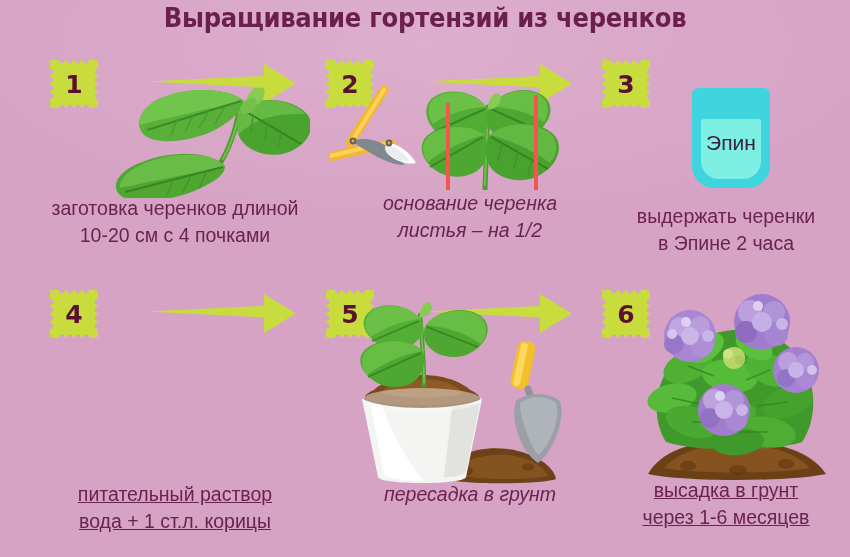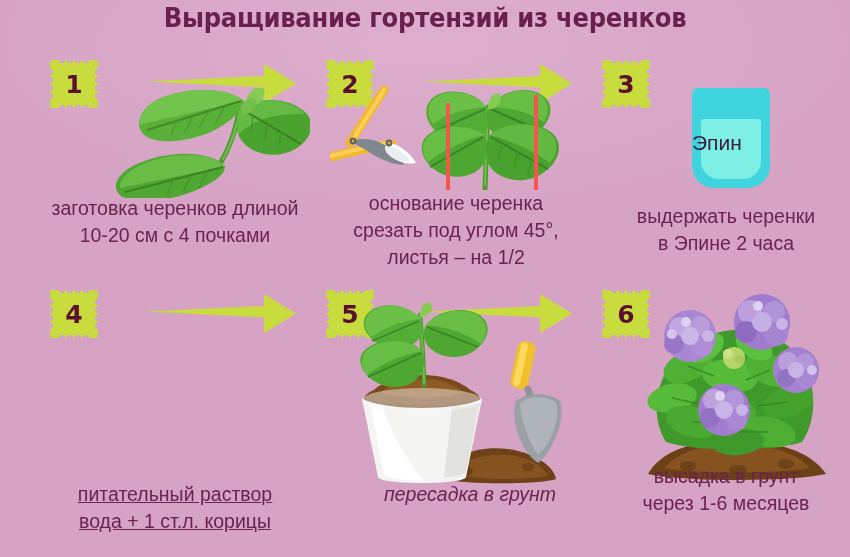--- a/index.html
+++ b/index.html
@@ -84,20 +84,21 @@
     border-radius: 6px 6px 22px 22px;
   }
   .glass .liquid {
     position: absolute;
     left: 9px; right: 9px; top: 31%; bottom: 9px;
     background: #7defe3;
     border-radius: 3px 3px 18px 18px;
   }
   .glass .lbl {
     position: absolute; left: 0; right: 0;
+    text-align: center;
     color: #3a2040;
     font-family: "Liberation Sans", sans-serif;
     font-size: 21px;
     line-height: 1;
     white-space: nowrap;
   }
 </style>
 </head>
 <body>
 
@@ -203,23 +204,22 @@
     <div class="body"></div>
     <div class="liquid"></div>
     <div class="lbl" style="top:44px;">Эпин</div>
   </div>
 
   <div class="caption" style="left:10px; top:195px; width:330px;">
     <div>заготовка черенков длиной</div>
     <div>10-20 см с 4 почками</div>
   </div>
 
-  <div class="caption" style="left:316px; top:190px; width:280px;">
+  <div class="caption" style="left:330px; top:190px; width:280px;font-style:italic;">
     <div>основание черенка</div>
-    <div>срезать под углом 45°,</div>
     <div>листья – на 1/2</div>
   </div>
 
   <div class="caption" style="left:602px; top:203px; width:248px;">
     <div>выдержать черенки</div>
     <div>в Эпине 2 часа</div>
   </div>
 
   <div class="badge" style="left:50px; top:290px;">
     <span>4</span>
@@ -365,18 +365,18 @@
 
   <div class="caption" style="left:10px; top:481px; width:330px;text-decoration:underline;">
     <div>питательный раствор</div>
     <div>вода + 1 ст.л. корицы</div>
   </div>
 
   <div class="caption" style="left:330px; top:481px; width:280px;font-style:italic;">
     <div>пересадка в грунт</div>
   </div>
 
-  <div class="caption" style="left:602px; top:463px; width:248px;">
+  <div class="caption" style="left:602px; top:477px; width:248px;text-decoration:underline;">
     <div>высадка в грунт</div>
     <div>через 1-6 месяцев</div>
   </div>
 
 </div>
 
 </body></html>

